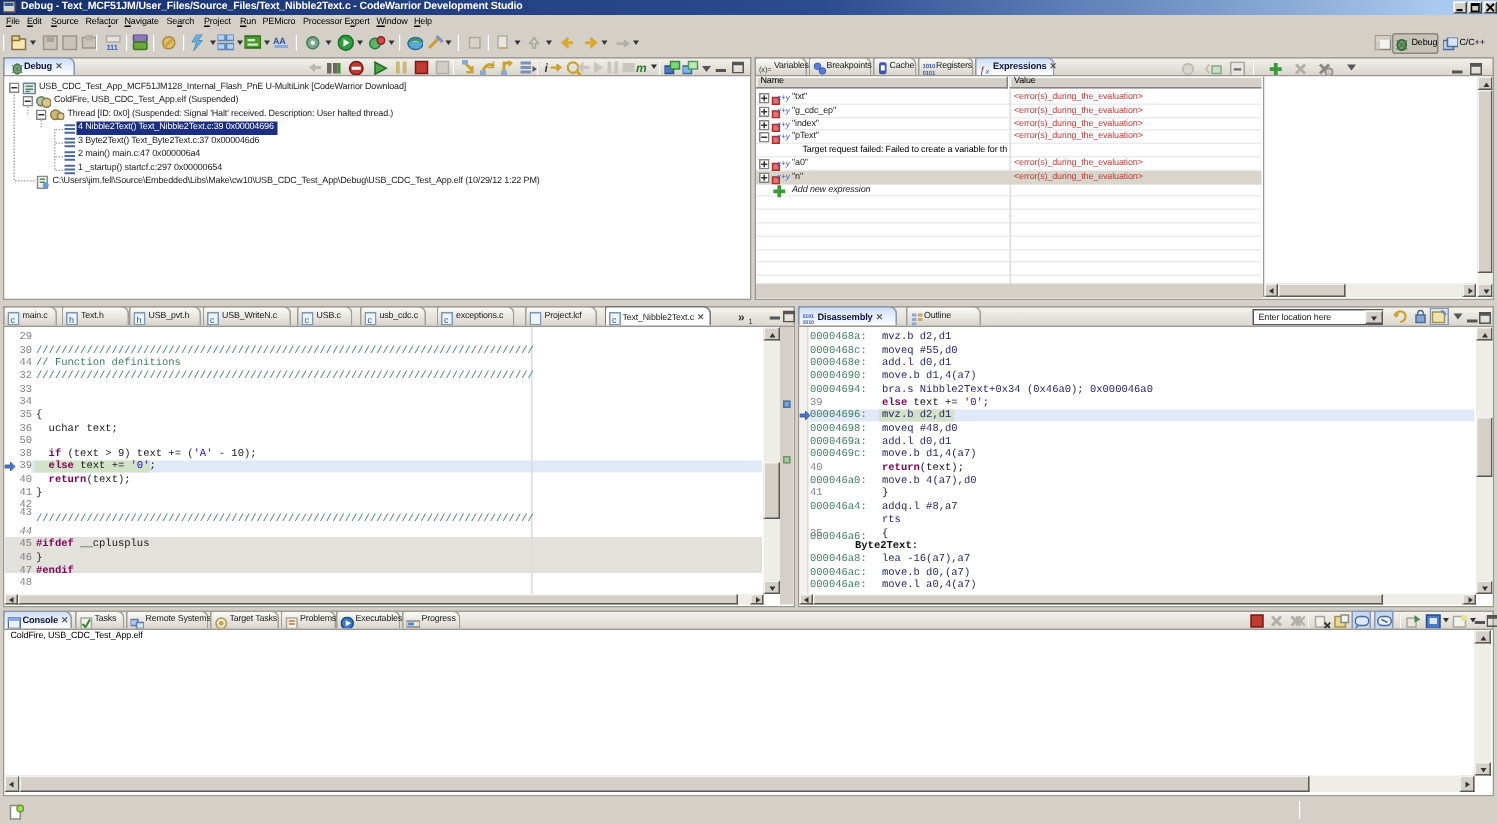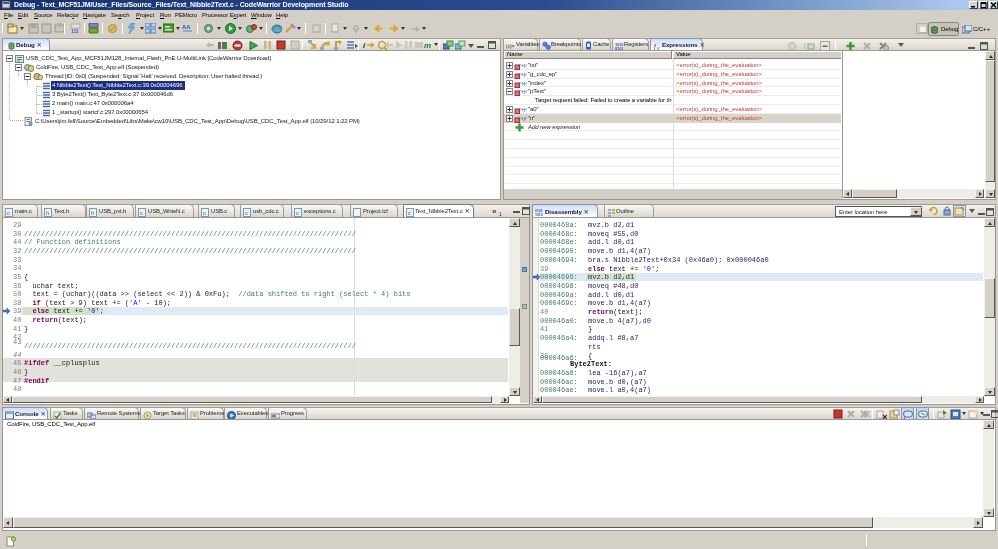--- a/index.html
+++ b/index.html
@@ -614,21 +614,20 @@
 <div class="mono abs" style="left:21px;top:20.3px;"><span class="cmt">// Function definitions</span></div>
 <div class="mono abs" style="left:10px;top:28.9px;"><span class="lnum">32</span></div>
 <div class="mono abs" style="left:21px;top:28.9px;"><span class="cmt">///////////////////////////////////////////////////////////////////////////////</span></div>
 <div class="mono abs" style="left:10px;top:37.6px;"><span class="lnum">33</span></div>
 <div class="mono abs" style="left:10px;top:46.2px;"><span class="lnum">34</span></div>
 <div class="mono abs" style="left:10px;top:54.8px;"><span class="lnum">35</span></div>
 <div class="mono abs" style="left:21px;top:54.8px;">{</div>
 <div class="mono abs" style="left:10px;top:63.5px;"><span class="lnum">36</span></div>
 <div class="mono abs" style="left:21px;top:63.5px;">  uchar text;</div>
 <div class="mono abs" style="left:10px;top:72.1px;"><span class="lnum">50</span></div>
-<div class="mono abs" style="left:21px;top:72.1px;">  text = (uchar)((data &gt;&gt; (select &lt;&lt; 2)) &amp; 0xFu);  <span class="cmt">//data shifted to right (select * 4) bits</span></div>
 <div class="mono abs" style="left:10px;top:80.8px;"><span class="lnum">38</span></div>
 <div class="mono abs" style="left:21px;top:80.8px;">  <span class="kw">if</span> (text &gt; 9) text += (<span class="chr">'A'</span> - 10);</div>
 <div class="mono abs" style="left:10px;top:89.4px;"><span class="lnum">39</span></div>
 <div class="mono abs" style="left:21px;top:89.4px;">  <span class="kw">else</span> text += <span class="chr">'0'</span>;</div>
 <div class="mono abs" style="left:10px;top:98.0px;"><span class="lnum">40</span></div>
 <div class="mono abs" style="left:21px;top:98.0px;">  <span class="kw">return</span>(text);</div>
 <div class="mono abs" style="left:10px;top:106.7px;"><span class="lnum">41</span></div>
 <div class="mono abs" style="left:21px;top:106.7px;">}</div>
 <div class="mono abs" style="left:10px;top:115.3px;"><span class="lnum">42</span></div>
 <div class="mono abs" style="left:10px;top:120px;"><span class="lnum">43</span></div>

